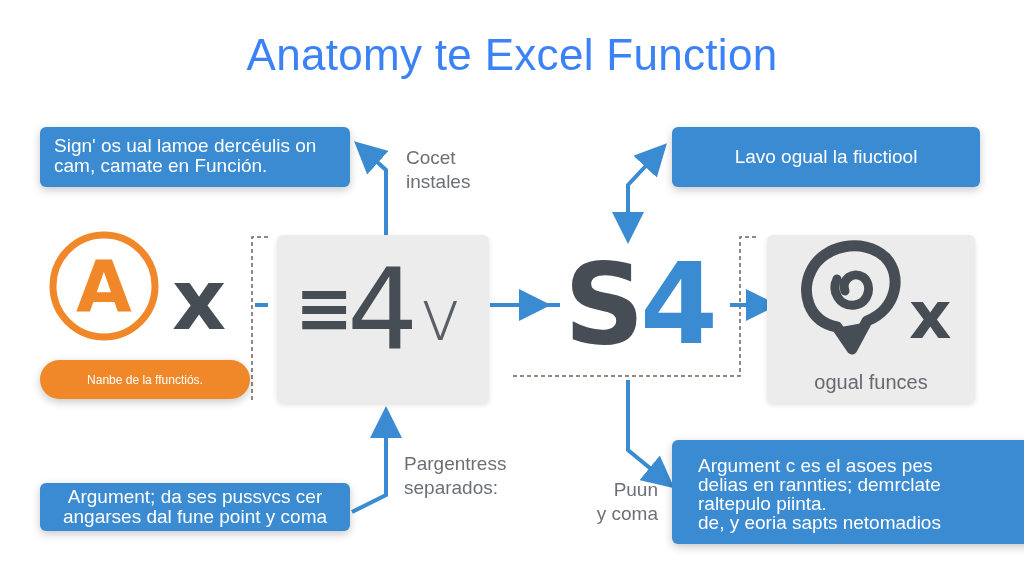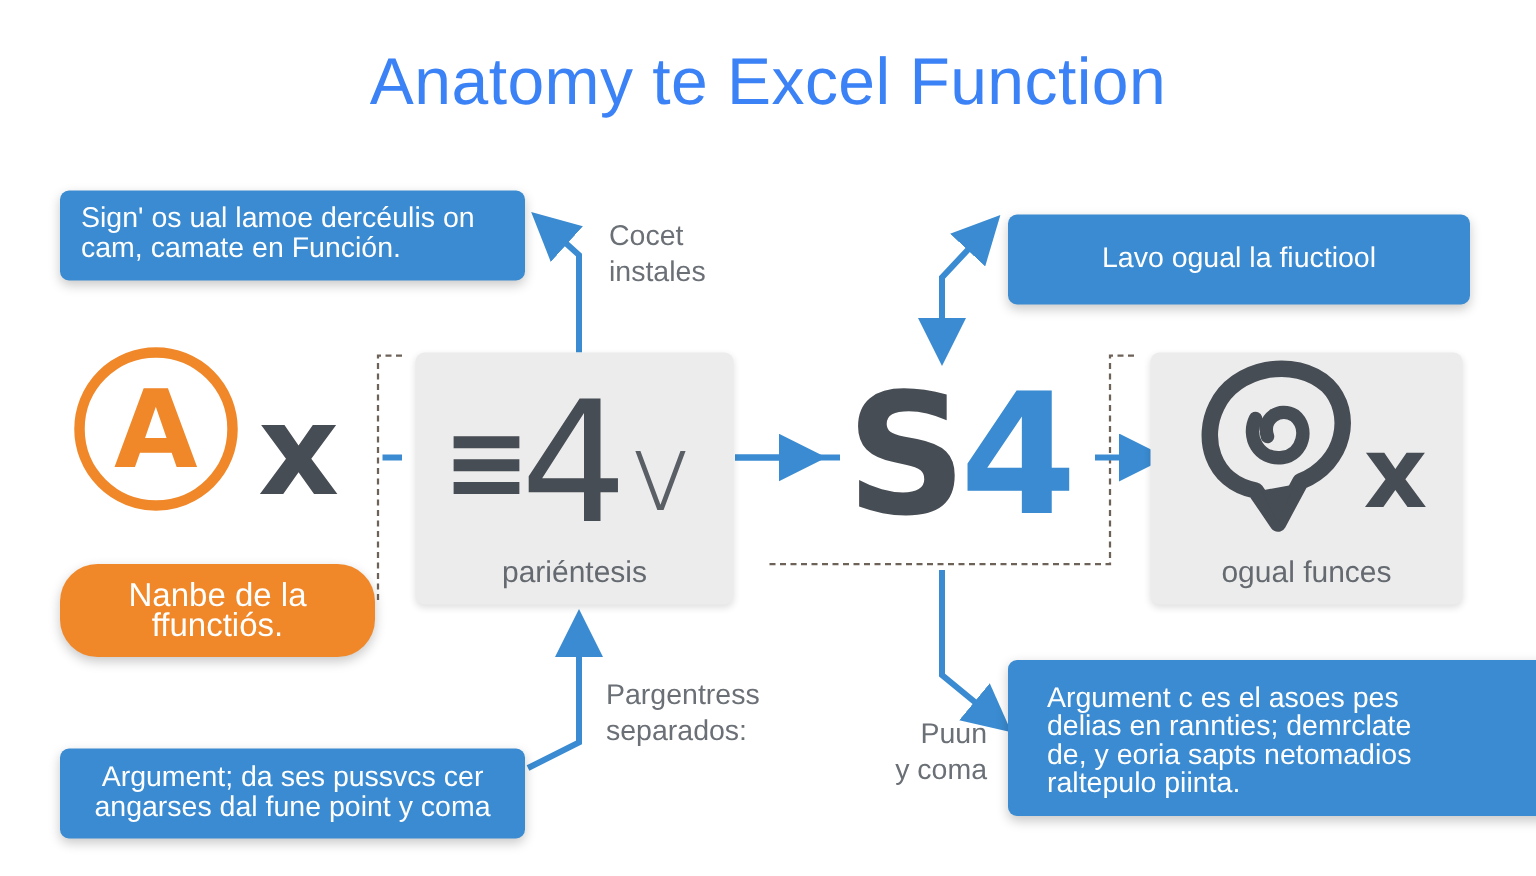--- a/index.html
+++ b/index.html
@@ -10,21 +10,21 @@
       position: absolute; left: 0; top: 30px; width: 1024px;
       text-align: center; font-size: 44px; font-weight: 400; color: #3b82f6;
       letter-spacing: 0.3px;
     }
 
     .callout {
       position: absolute; background: #3a8bd1; color: #ffffff;
       border-radius: 6px; box-shadow: 0 3px 8px rgba(0,0,0,0.22);
       font-size: 19px; line-height: 20px; padding: 10px 14px;
     }
-    .callout.center { display: flex; align-items: center; justify-content: center; text-align: center; margin-top: 16px; }
+    .callout.center { display: flex; align-items: center; justify-content: center; text-align: center; }
     .callout.orange { background: #f0882a; }
 
     .label-text {
       position: absolute; font-size: 19px; line-height: 24px; color: #6b7077;
     }
 
     .card {
       position: absolute; background: #ececec; border-radius: 6px;
       box-shadow: 0 2px 5px rgba(0,0,0,0.12);
     }
@@ -85,29 +85,28 @@
 </div>
 
 <div style="position:absolute; left:46px; top:228px; width:200px; height:120px;">
   <svg width="116" height="116" viewBox="0 0 116 116" style="position:absolute; left:0; top:0;">
     <circle cx="58" cy="58" r="51" fill="none" stroke="#f0882a" stroke-width="7"></circle>
   </svg>
   <div class="glyph" style="left:30px; top:22px; font-size:72px; color:#f0882a; font-weight:bold;">A</div>
   <div class="glyph" style="left:126px; top:30px; font-size:84px; color:#474d54; font-weight:bold;">x</div>
 </div>
 
-<div class="callout orange center" style="left:40px; top:360px; width:210px; height:62px; font-size:22px;border-radius:25px;">
+<div class="callout orange center" style="left:40px; top:360px; width:210px; height:39px; font-size:12px;border-radius:25px;">
   <span>Nanbe de la ffunctiós.</span>
 </div>
 
 <div class="card" style="left:277px; top:235px; width:212px; height:168px;">
   <div class="glyph" style="left:18px; top:38px; font-size:70px; font-weight:bold;">≡</div>
   <div class="glyph" style="left:70px; top:18px; font-size:112px;">4</div>
   <div class="glyph" style="left:142px; top:44px; font-size:72px; font-weight:300; color:#5a5f66;">v</div>
-  <div class="card-caption" style="top:136px;">pariéntesis</div>
 </div>
 
 <div style="position:absolute; left:560px; top:252px; width:170px; height:110px;">
   <div class="glyph" style="left:4px; top:-4px; font-size:112px; font-weight:bold; color:#474d54;">S</div>
   <div class="glyph" style="left:80px; top:-4px; font-size:112px; font-weight:bold; color:#3a8bd1;">4</div>
 </div>
 
 <div class="card" style="left:767px; top:235px; width:208px; height:168px;">
   <svg width="110" height="130" viewBox="0 0 110 130" style="position:absolute; left:30px; top:-4px;">
     <path d="M55,118 L40,96 C10,90 4,60 14,40 C26,14 66,6 88,26 C106,44 100,78 70,90 Z" fill="none" stroke="#474d54" stroke-width="11" stroke-linejoin="round"></path>
@@ -121,23 +120,23 @@
 <div class="label-text" style="left:404px; top:452px;">
   <div>Pargentress</div>
   <div>separados:</div>
 </div>
 
 <div class="label-text" style="left:592px; top:478px; text-align:right; width:66px;">
   <div>Puun</div>
   <div>y coma</div>
 </div>
 
-<div class="callout center" style="left:40px; top:483px; width:310px; height:60px; flex-direction:column;">
+<div class="callout center" style="left:40px; top:483px; width:310px; height:48px; flex-direction:column;">
   <div>Argument; da ses pussvcs cer</div>
   <div>angarses dal fune point y coma</div>
 </div>
 
 <div class="callout" style="left:672px; top:440px; width:362px; height:104px; padding:16px 26px; line-height:19px;">
   <div>Argument c es el asoes pes</div>
   <div>delias en rannties; demrclate</div>
+  <div>raltepulo piinta.</div>
   <div>de, y eoria sapts netomadios</div>
-  <div>raltepulo piinta.</div>
 </div>
 
 </body></html>

